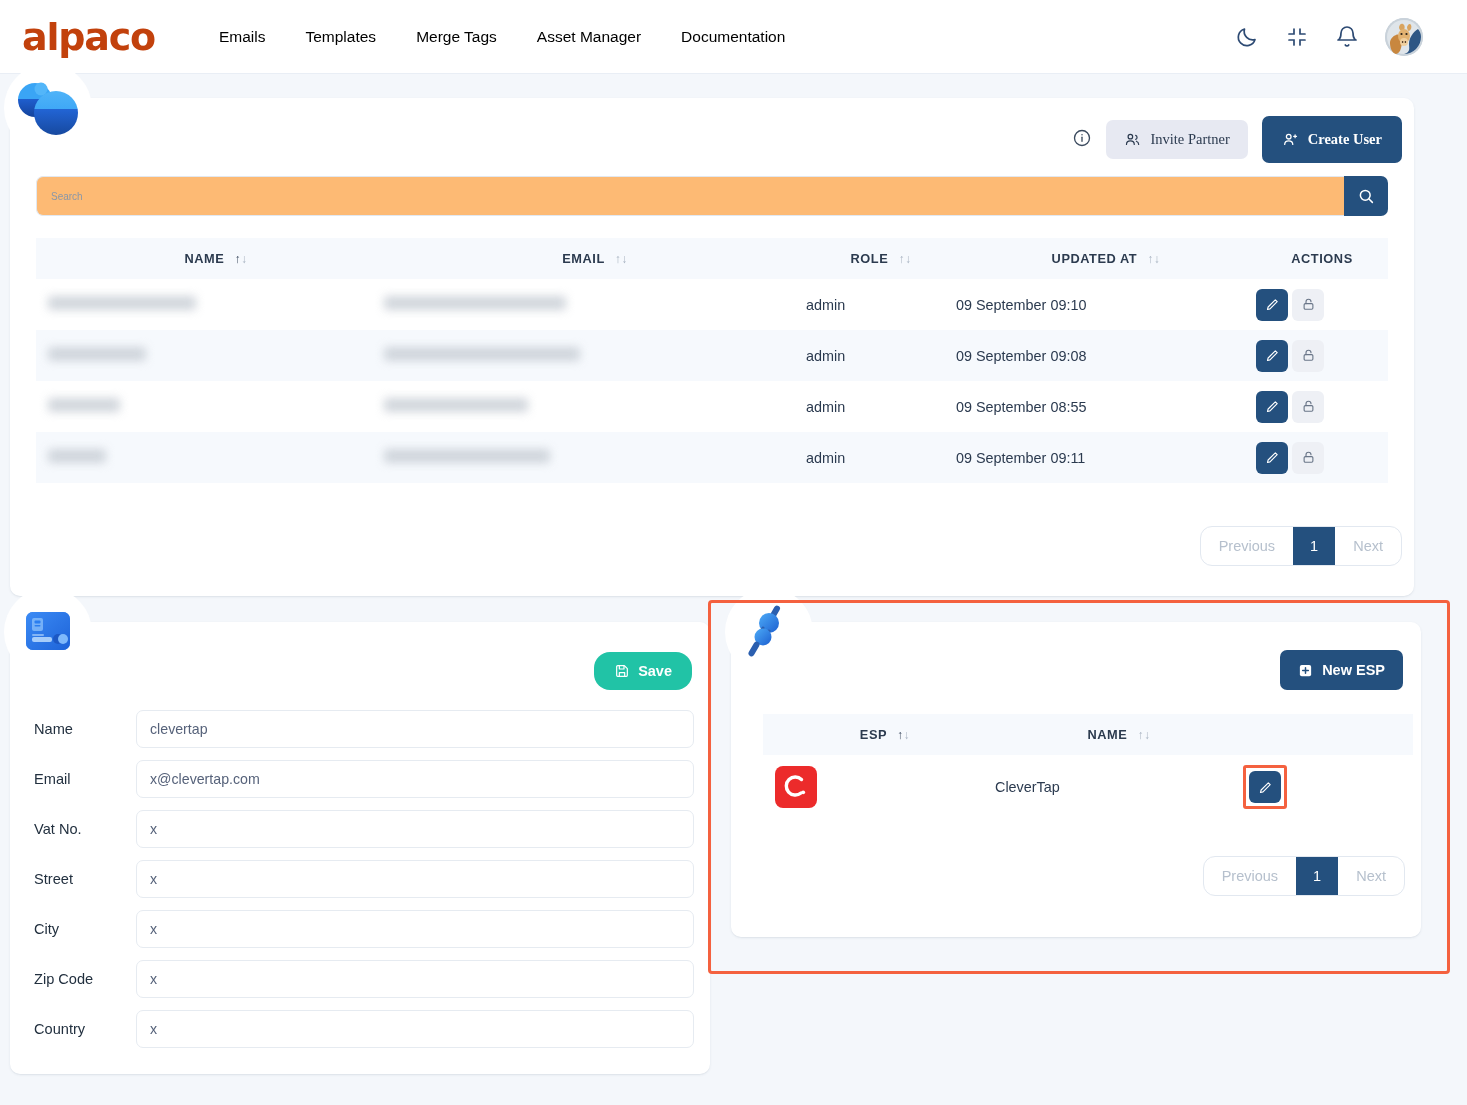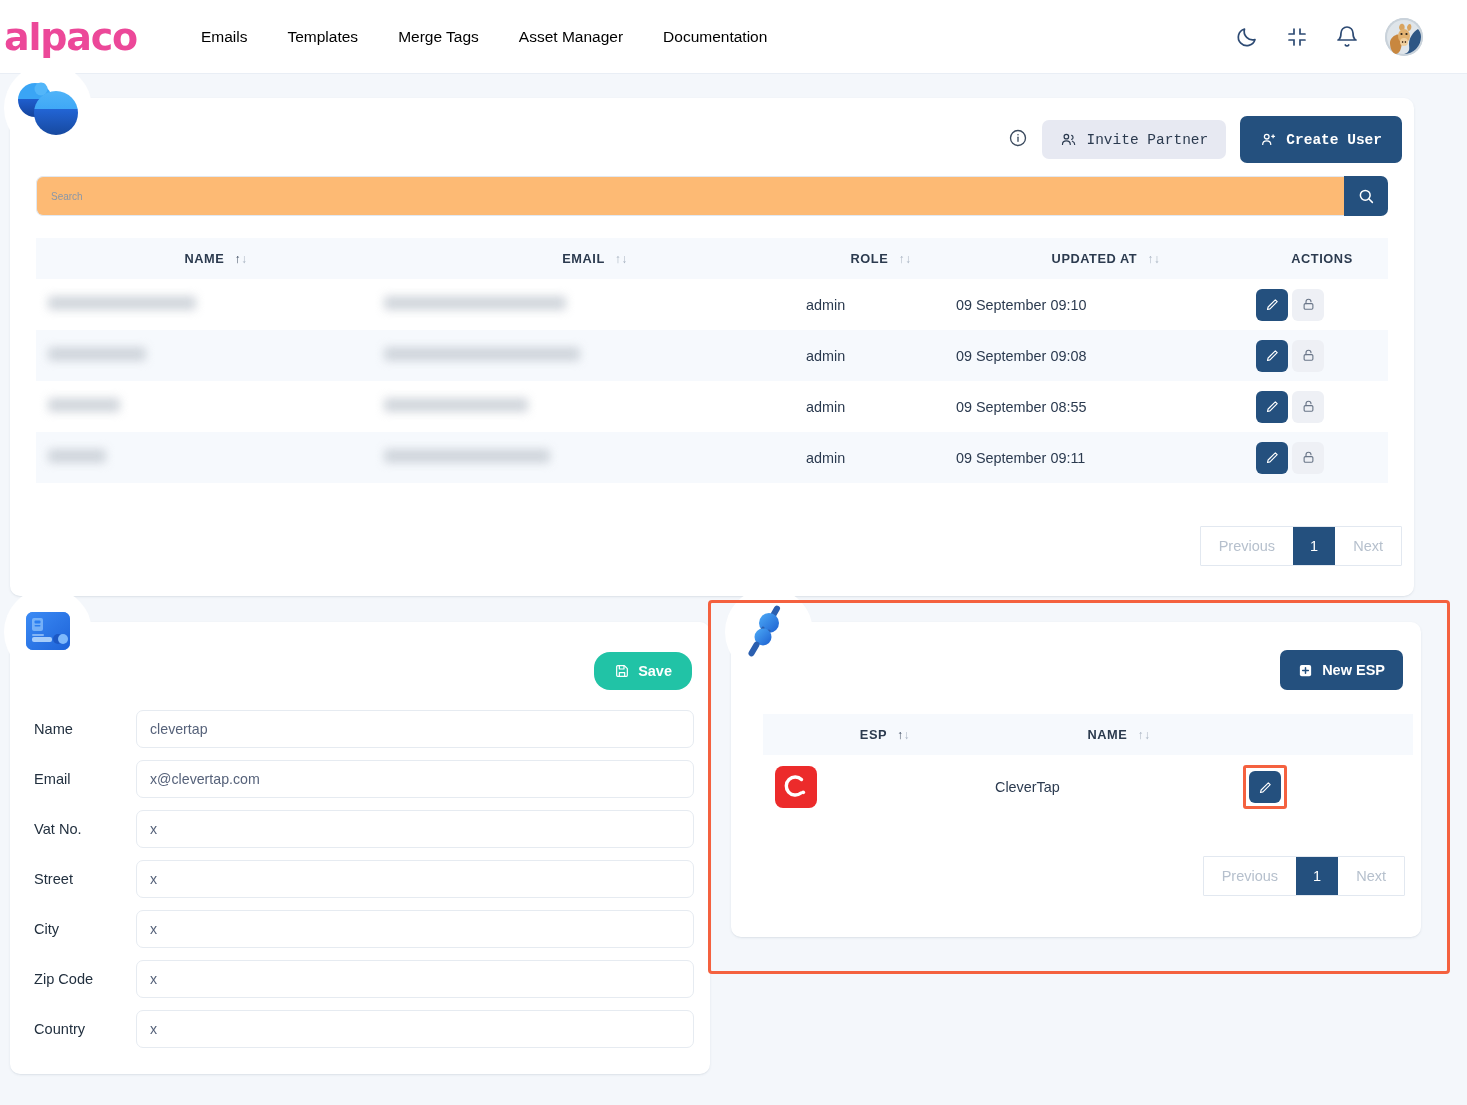--- a/index.html
+++ b/index.html
@@ -11,22 +11,22 @@
   }
   .page { position: relative; width: 1467px; height: 1105px; background: #f4f7fb; }
 
   
   .navbar {
     position: absolute; top: 0; left: 0; width: 1467px; height: 74px;
     background: #ffffff; border-bottom: 1px solid #e9eef5;
     display: flex; align-items: center;
   }
   .brand {
-    margin-left: 4px; font-size: 38px; font-weight: 700; letter-spacing: -1.2px;
-    color: #ec4899; font-family: "DejaVu Sans", sans-serif;
+    margin-left: 22px; font-size: 38px; font-weight: 700; letter-spacing: -1.2px;
+    color: #c2410c; font-family: "DejaVu Sans", sans-serif;
   }
   .nav-links { display: flex; align-items: center; margin-left: 44px; gap: 0; }
   .nav-link {
     font-size: 15.5px; color: #000000; padding: 6px 20px; cursor: pointer;
     white-space: nowrap;
   }
   .nav-right {
     margin-left: auto; display: flex; align-items: center; gap: 26px; margin-right: 44px;
   }
   .nav-icon { width: 24px; height: 24px; color: #2d4a73; cursor: pointer; display: block; }
@@ -50,21 +50,21 @@
   
   #users-card { left: 10px; top: 98px; width: 1404px; height: 498px; }
   .users-toolbar {
     position: absolute; right: 12px; top: 18px;
     display: flex; align-items: center; gap: 14px;
   }
   .info-icon { width: 20px; height: 20px; color: #3b4a5e; cursor: pointer; }
   .btn {
     display: inline-flex; align-items: center; gap: 9px;
     border: none; border-radius: 7px; cursor: pointer;
-    font-family: Liberation Mono, monospace;
+    font-family: Liberation Serif, serif;
   }
   .btn-light {
     background: #e7e9f2; color: #2b3a4f; font-size: 14.5px;
     padding: 11px 18px;
   }
   .btn-primary {
     background: #24507e; color: #ffffff; font-size: 14.5px; font-weight: 600;
     padding: 15px 20px;
   }
   .btn svg { flex: none; }
@@ -107,21 +107,21 @@
   .act-btn {
     width: 32px; height: 32px; border-radius: 6px; border: none; cursor: pointer;
     display: flex; align-items: center; justify-content: center;
   }
   .act-edit { background: #24507e; color: #fff; }
   .act-lock { background: #eef0f5; color: #6a7688; }
 
   
   .pager {
     display: inline-flex; align-items: stretch; border: 1px solid #e2e8f0;
-    border-radius: 1px; overflow: hidden; background: #fff;
+    border-radius: 12px; overflow: hidden; background: #fff;
   }
   .pager span, .pager button {
     font-size: 14.5px; font-family: "Liberation Sans", sans-serif;
     border: none; background: transparent; cursor: pointer; padding: 11px 18px;
     color: #b6c0cd;
   }
   .pager .page-cur { background: #24507e; color: #ffffff; padding: 11px 17px; }
 
   
   #profile-card { left: 10px; top: 622px; width: 700px; height: 452px; }

